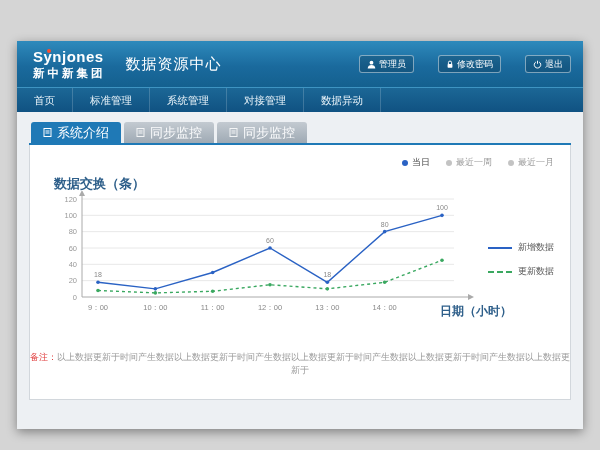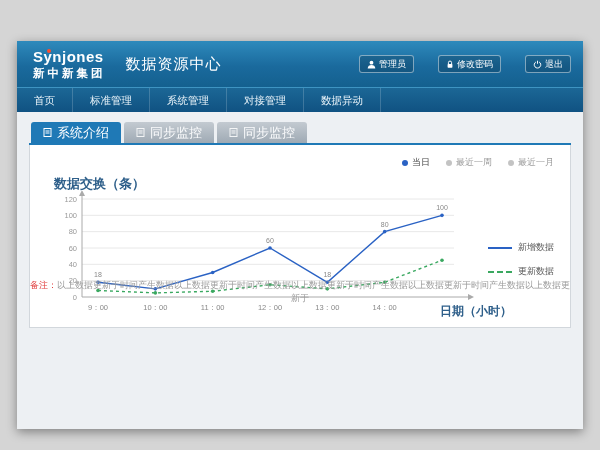--- a/index.html
+++ b/index.html
@@ -48,21 +48,21 @@
   }
   .tabs { display:flex; gap:3px; border-bottom:2px solid #1f79b6; padding-left:2px; }
   .tab {
     height:21px; line-height:21px; padding:0 12px; font-size:13px;
     border-radius:3px 3px 0 0; display:flex; align-items:center; gap:5px; cursor:pointer;
   }
   .tab.active { background:#1f79b6; color:#fff; }
   .tab.inactive { background:linear-gradient(180deg,#c3cad1,#9faab4); color:#fbfcfd; }
   .panel {
     position:relative; background:#fff;
-    border:1px solid #d2d7dc; border-top:none; height:183px;
+    border:1px solid #d2d7dc; border-top:none; height:255px;
   }
   
   .legend-top { position:absolute; top:11px; right:16px; display:flex; gap:16px; font-size:9px; align-items:center; }
   .lg-item { display:flex; align-items:center; gap:4px; cursor:pointer; }
   .dot { width:6px; height:6px; border-radius:50%; display:inline-block; }
   .dot.blue { background:#2a62c4; }
   .dot.gray { background:#c3c3c3; }
   .lg-item .lbl-active { color:#444; }
   .lg-item .lbl-muted { color:#9a9a9a; }
   .y-title { position:absolute; left:24px; top:30px; font-size:13px; color:#2e5f8a; font-weight:bold; }

